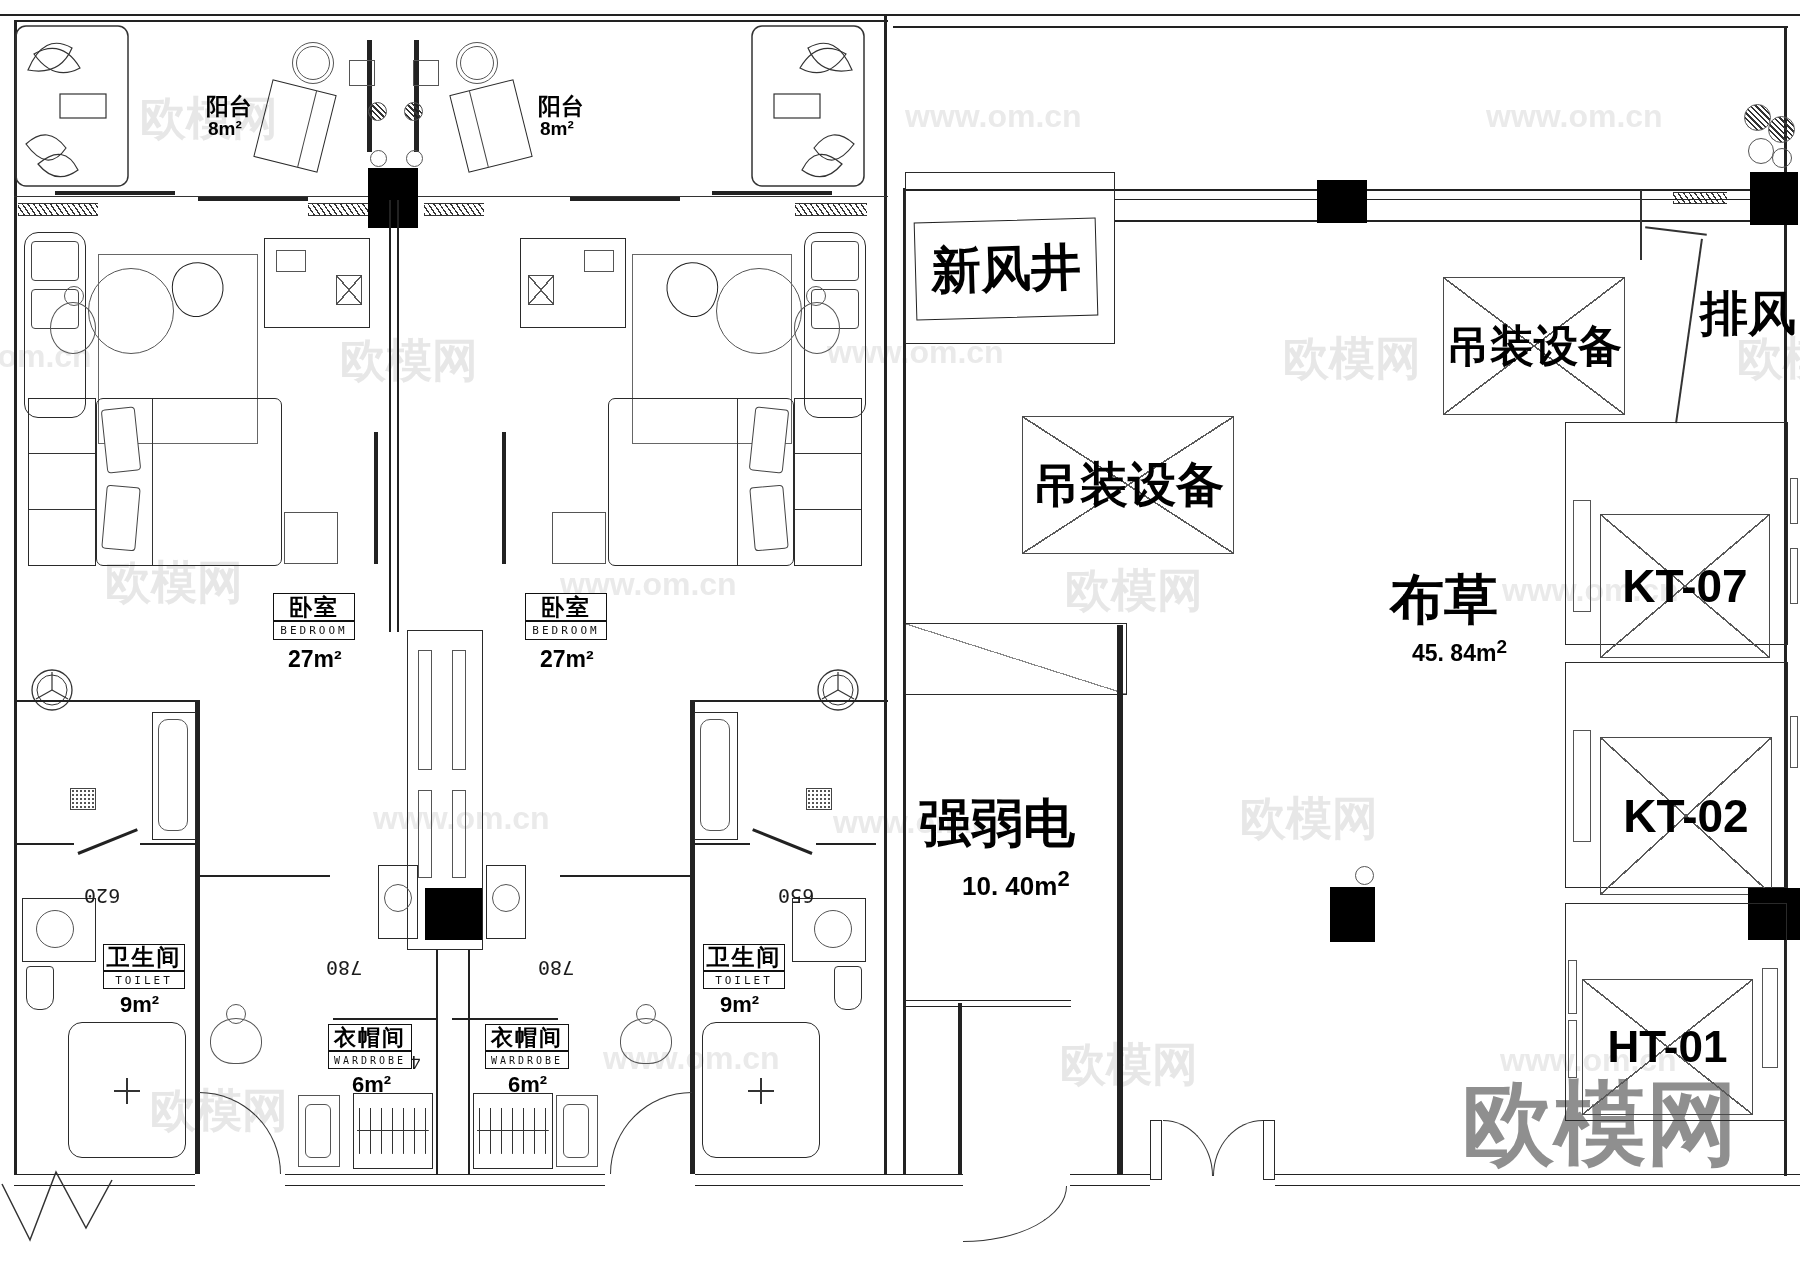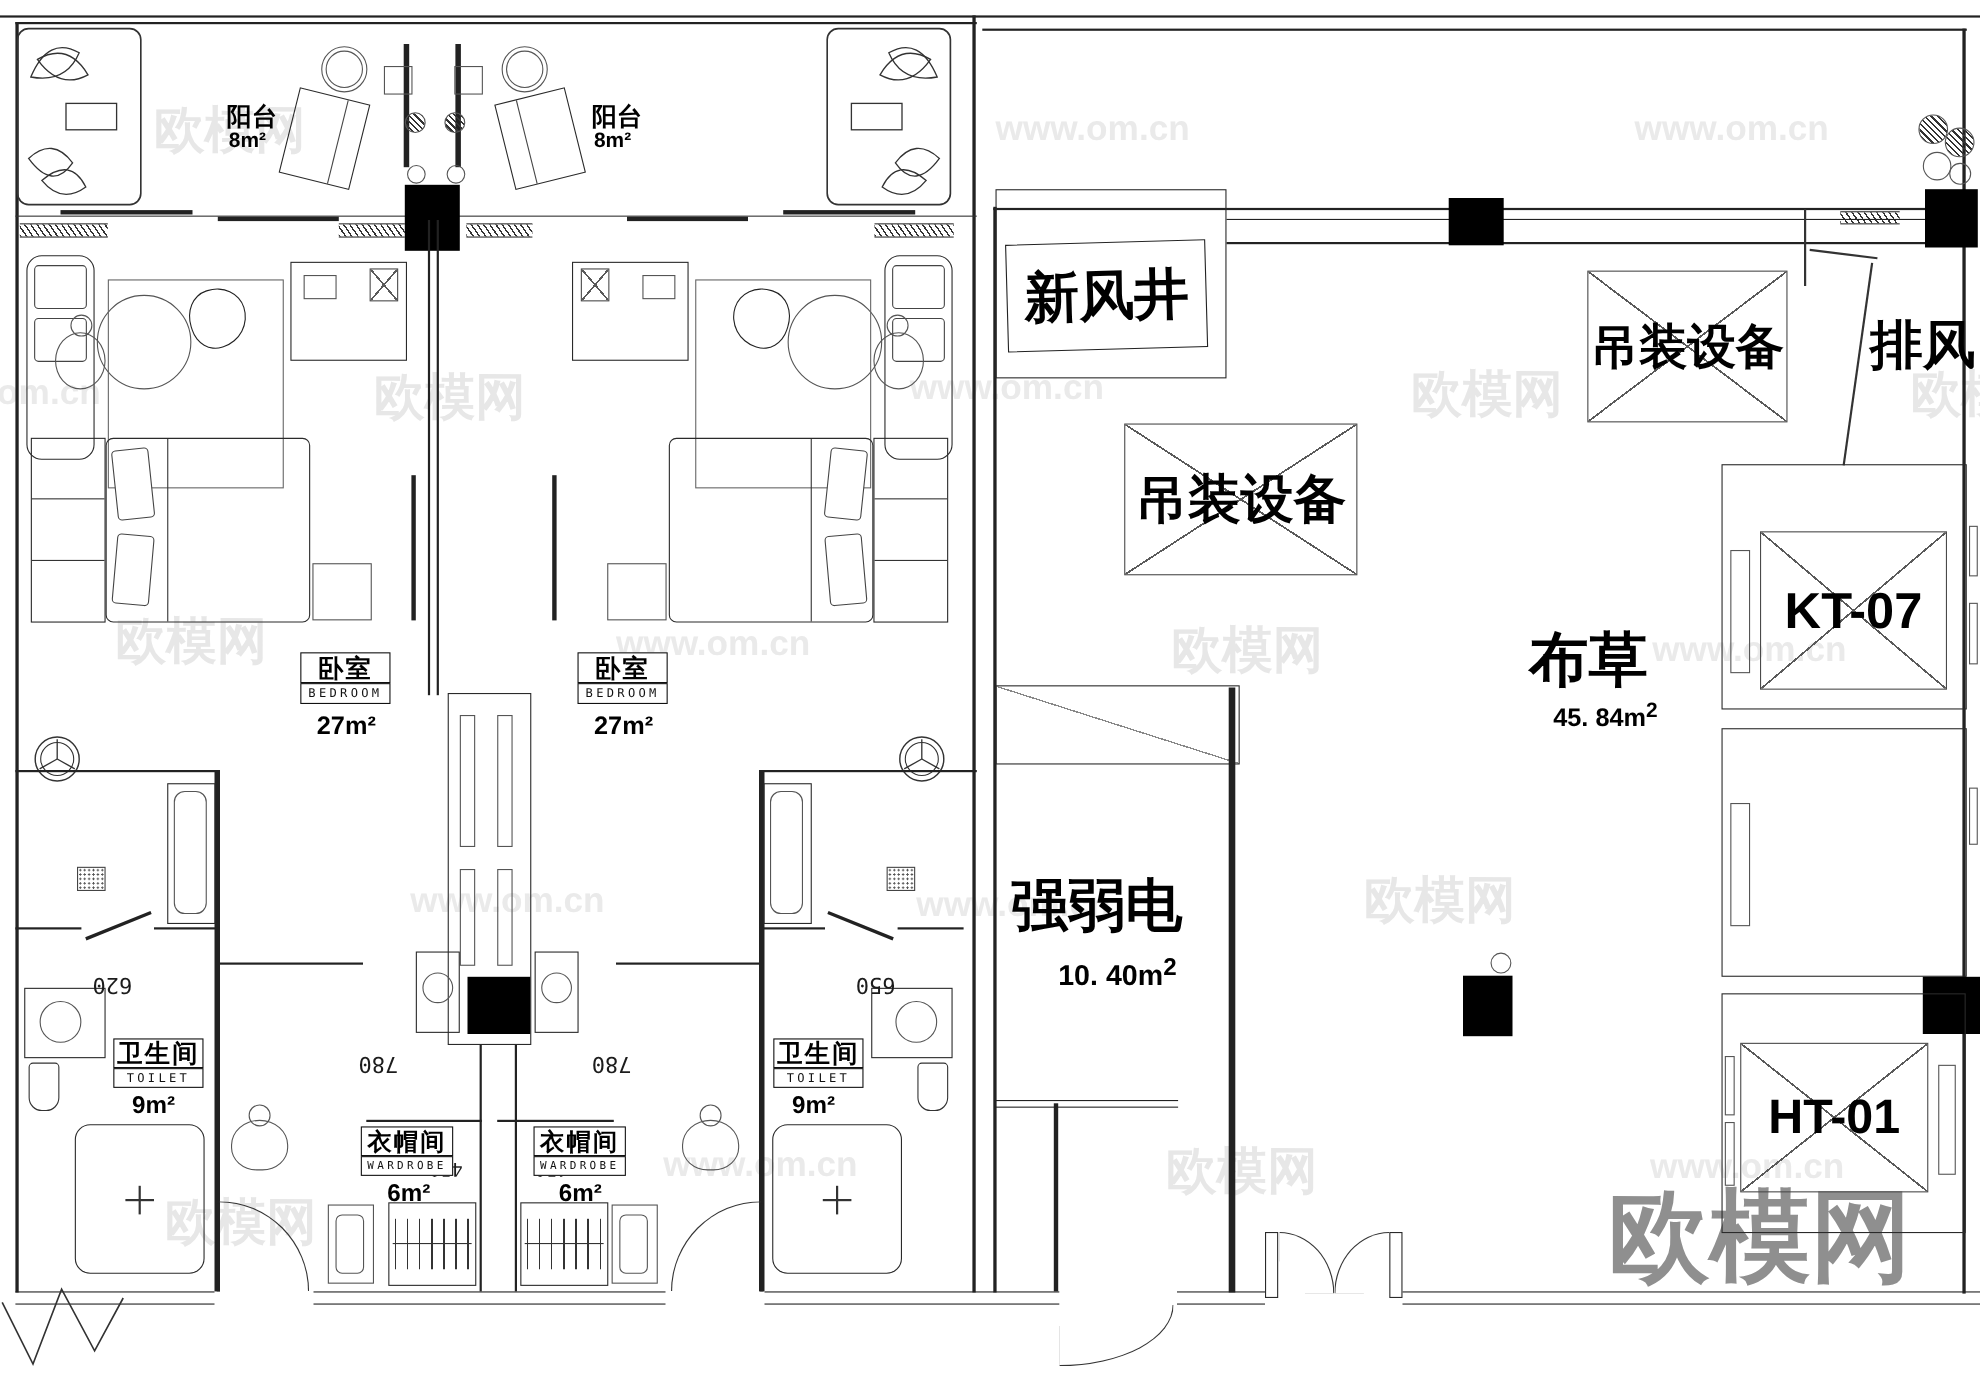--- a/index.html
+++ b/index.html
@@ -7,21 +7,21 @@
   .a{position:absolute;box-sizing:border-box;}
   .w{background:#222;}
   .bx{border:1.2px solid #2a2a2a;}
   .thin{border:1px solid #555;}
   .blk{background:#000;}
   .circ{border-radius:50%;}
   .xbox{border:1px solid #4a4a4a;
     background-image:
       linear-gradient(to top right, transparent calc(50% - .8px), #5a5a5a calc(50% - .8px) calc(50% + .8px), transparent calc(50% + .8px)),
       linear-gradient(to bottom right, transparent calc(50% - .8px), #5a5a5a calc(50% - .8px) calc(50% + .8px), transparent calc(50% + .8px));
-    display:flex;align-items:center;justify-content:center;}
+    display:flex;align-items:center;justify-content:center;margin-top:31px;}
   .lbl{border:1.3px solid #111;background:#fff;display:flex;align-items:center;justify-content:center;white-space:nowrap;}
   .zh{font-weight:700;letter-spacing:2px;}
   .en{font-family:"DejaVu Sans Mono",monospace;font-weight:400;letter-spacing:3px;color:#111;}
   .big{font-weight:700;white-space:nowrap;color:#000;display:flex;align-items:center;justify-content:center;}
   .area{font-weight:700;white-space:nowrap;color:#000;}
   .wm{color:#e7e7e7;font-weight:700;white-space:nowrap;pointer-events:none;}
   .wmu{color:#eaeaea;font-weight:700;white-space:nowrap;pointer-events:none;}
   .dim{font-family:"DejaVu Sans Mono",monospace;color:#1c1c1c;transform:rotate(180deg);white-space:nowrap;}
   .hatch{background:repeating-linear-gradient(55deg,#333 0 1.3px,transparent 1.3px 4.6px);border-top:1px solid #333;border-bottom:1px solid #333;}
   .hatchc{background:repeating-linear-gradient(45deg,#333 0 1.5px,transparent 1.5px 4px);}
@@ -310,20 +310,23 @@
   <div class="a bx" style="left:1565px;top:422px;width:223px;height:223px"></div>
   <div class="a thin" style="left:1573px;top:500px;width:18px;height:112px"></div>
   <div class="a xbox" style="left:1600px;top:483px;width:170px;height:144px">
       <span class="big" style="font-size:46px">KT-07</span>
     </div>
   <div class="a thin" style="left:1790px;top:478px;width:8px;height:46px"></div>
   <div class="a thin" style="left:1790px;top:548px;width:8px;height:56px"></div>
 
   <div class="a bx" style="left:1565px;top:662px;width:223px;height:226px"></div>
   <div class="a thin" style="left:1573px;top:730px;width:18px;height:112px"></div>
+  <div class="a xbox" style="left:1600px;top:706px;width:172px;height:158px">
+      <span class="big" style="font-size:46px">KT-02</span>
+    </div>
   <div class="a thin" style="left:1790px;top:716px;width:8px;height:52px"></div>
 
   <div class="a thin circ" style="left:1355px;top:866px;width:19px;height:19px"></div>
   <div class="a blk" style="left:1330px;top:887px;width:45px;height:55px"></div>
   <div class="a blk" style="left:1748px;top:888px;width:52px;height:52px"></div>
   <div class="a bx" style="left:1565px;top:903px;width:222px;height:218px"></div>
   <div class="a thin" style="left:1568px;top:960px;width:9px;height:54px"></div>
   <div class="a thin" style="left:1568px;top:1020px;width:9px;height:58px"></div>
   <div class="a thin" style="left:1762px;top:968px;width:16px;height:100px"></div>
   <div class="a xbox" style="left:1582px;top:948px;width:171px;height:136px">

